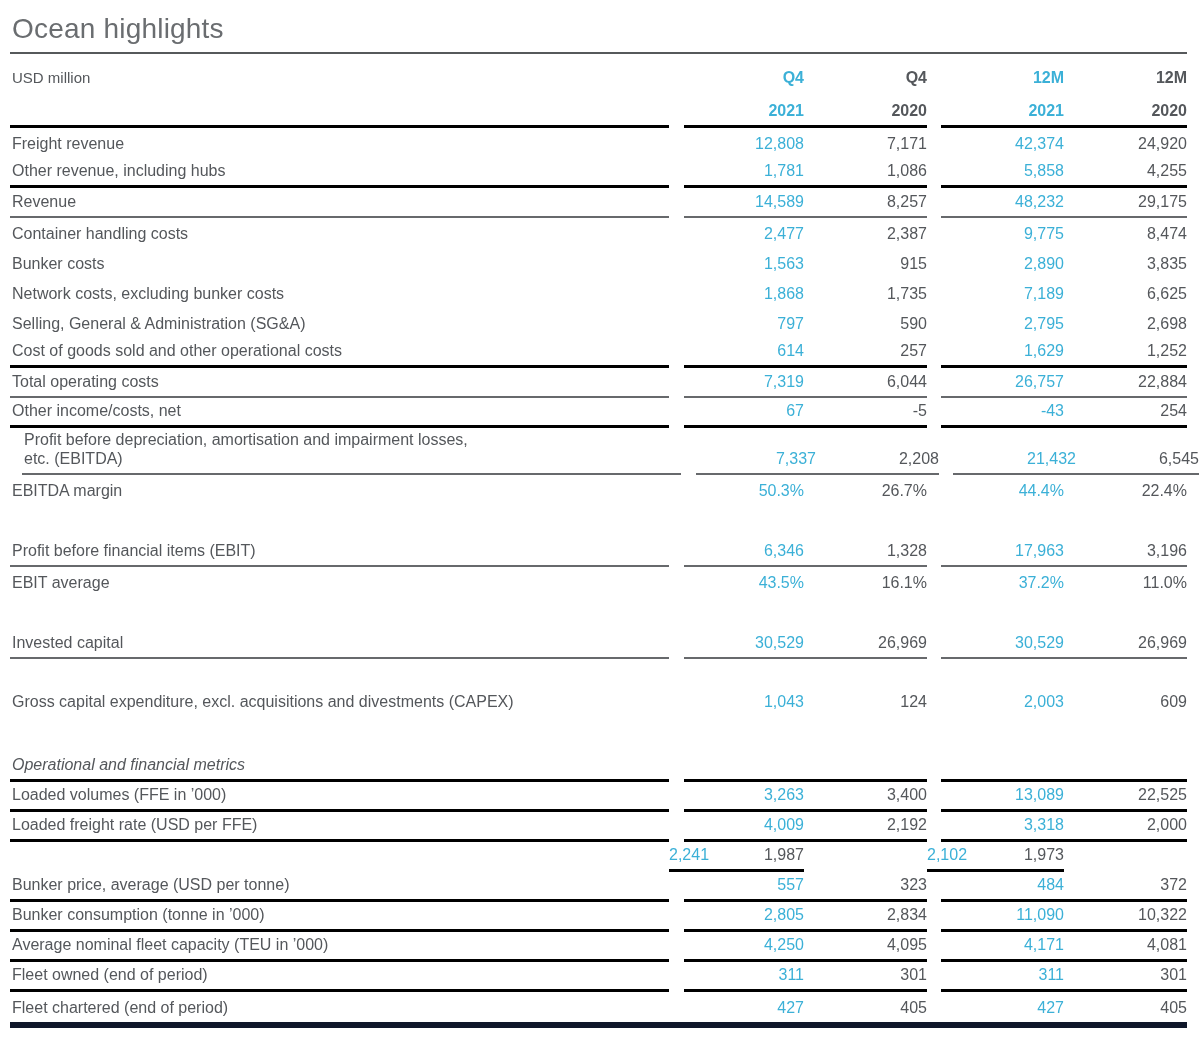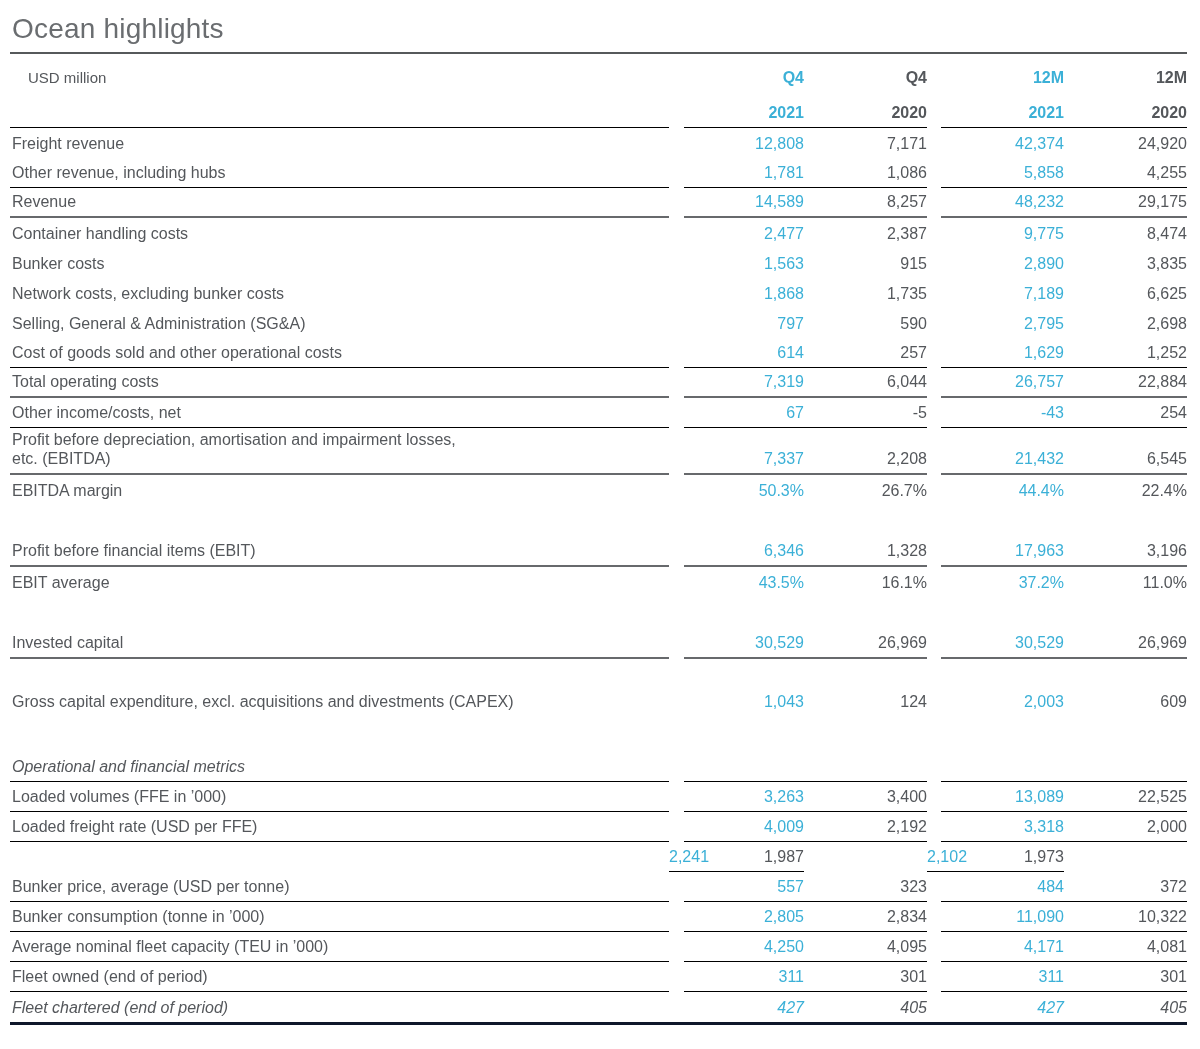--- a/index.html
+++ b/index.html
@@ -16,36 +16,36 @@
     margin:0;padding:2px 0 0 2px;line-height:34px;letter-spacing:0.2px;
   }
   .title-rule{height:2px;background:#56595b;margin-top:6px;}
 
   .grid{
     display:grid;
     grid-template-columns:659px 15px 120px 123px 14px 123px 123px;
     align-items:end;
   }
   .row{min-height:30px;}
-  .row.twoline{min-height:47px;}
+  .row.twoline{min-height:47px;margin-left:12px;}
   .cell{padding-bottom:5px;font-size:16px;line-height:19px;}
   .cell.label{text-align:left;white-space:pre-line;padding-left:2px;}
   .cell.num{text-align:right;}
   .gap{border:none;}
   .blue{color:#3bb0d7;}
   .dark{color:#54575b;}
   .bold .cell{font-weight:400;}
   .section .label{font-style:italic;}
 
-  .rule-thin .cell{border-bottom:1px solid #000000;}
+  .rule-thin .cell{border-bottom:3px solid #000000;}
   .rule-thick .cell{border-bottom:2px solid #67696c;}
-  .rule-closing{border-bottom:3px solid #0f172a;font-style:italic;}
+  .rule-closing{border-bottom:6px solid #0f172a;}
 
   .hdr1{min-height:38px;}
-  .hdr1 .unit{font-size:15px;font-weight:400;margin-left:16px;}
+  .hdr1 .unit{font-size:15px;font-weight:400;}
   .hdr .num{font-weight:700;}
   .hdr2{min-height:36px;}
 </style>
 </head>
 <body>
 
 <div class="page">
 
   <h1 class="page-title">Ocean highlights</h1>
   <div class="title-rule"></div>

